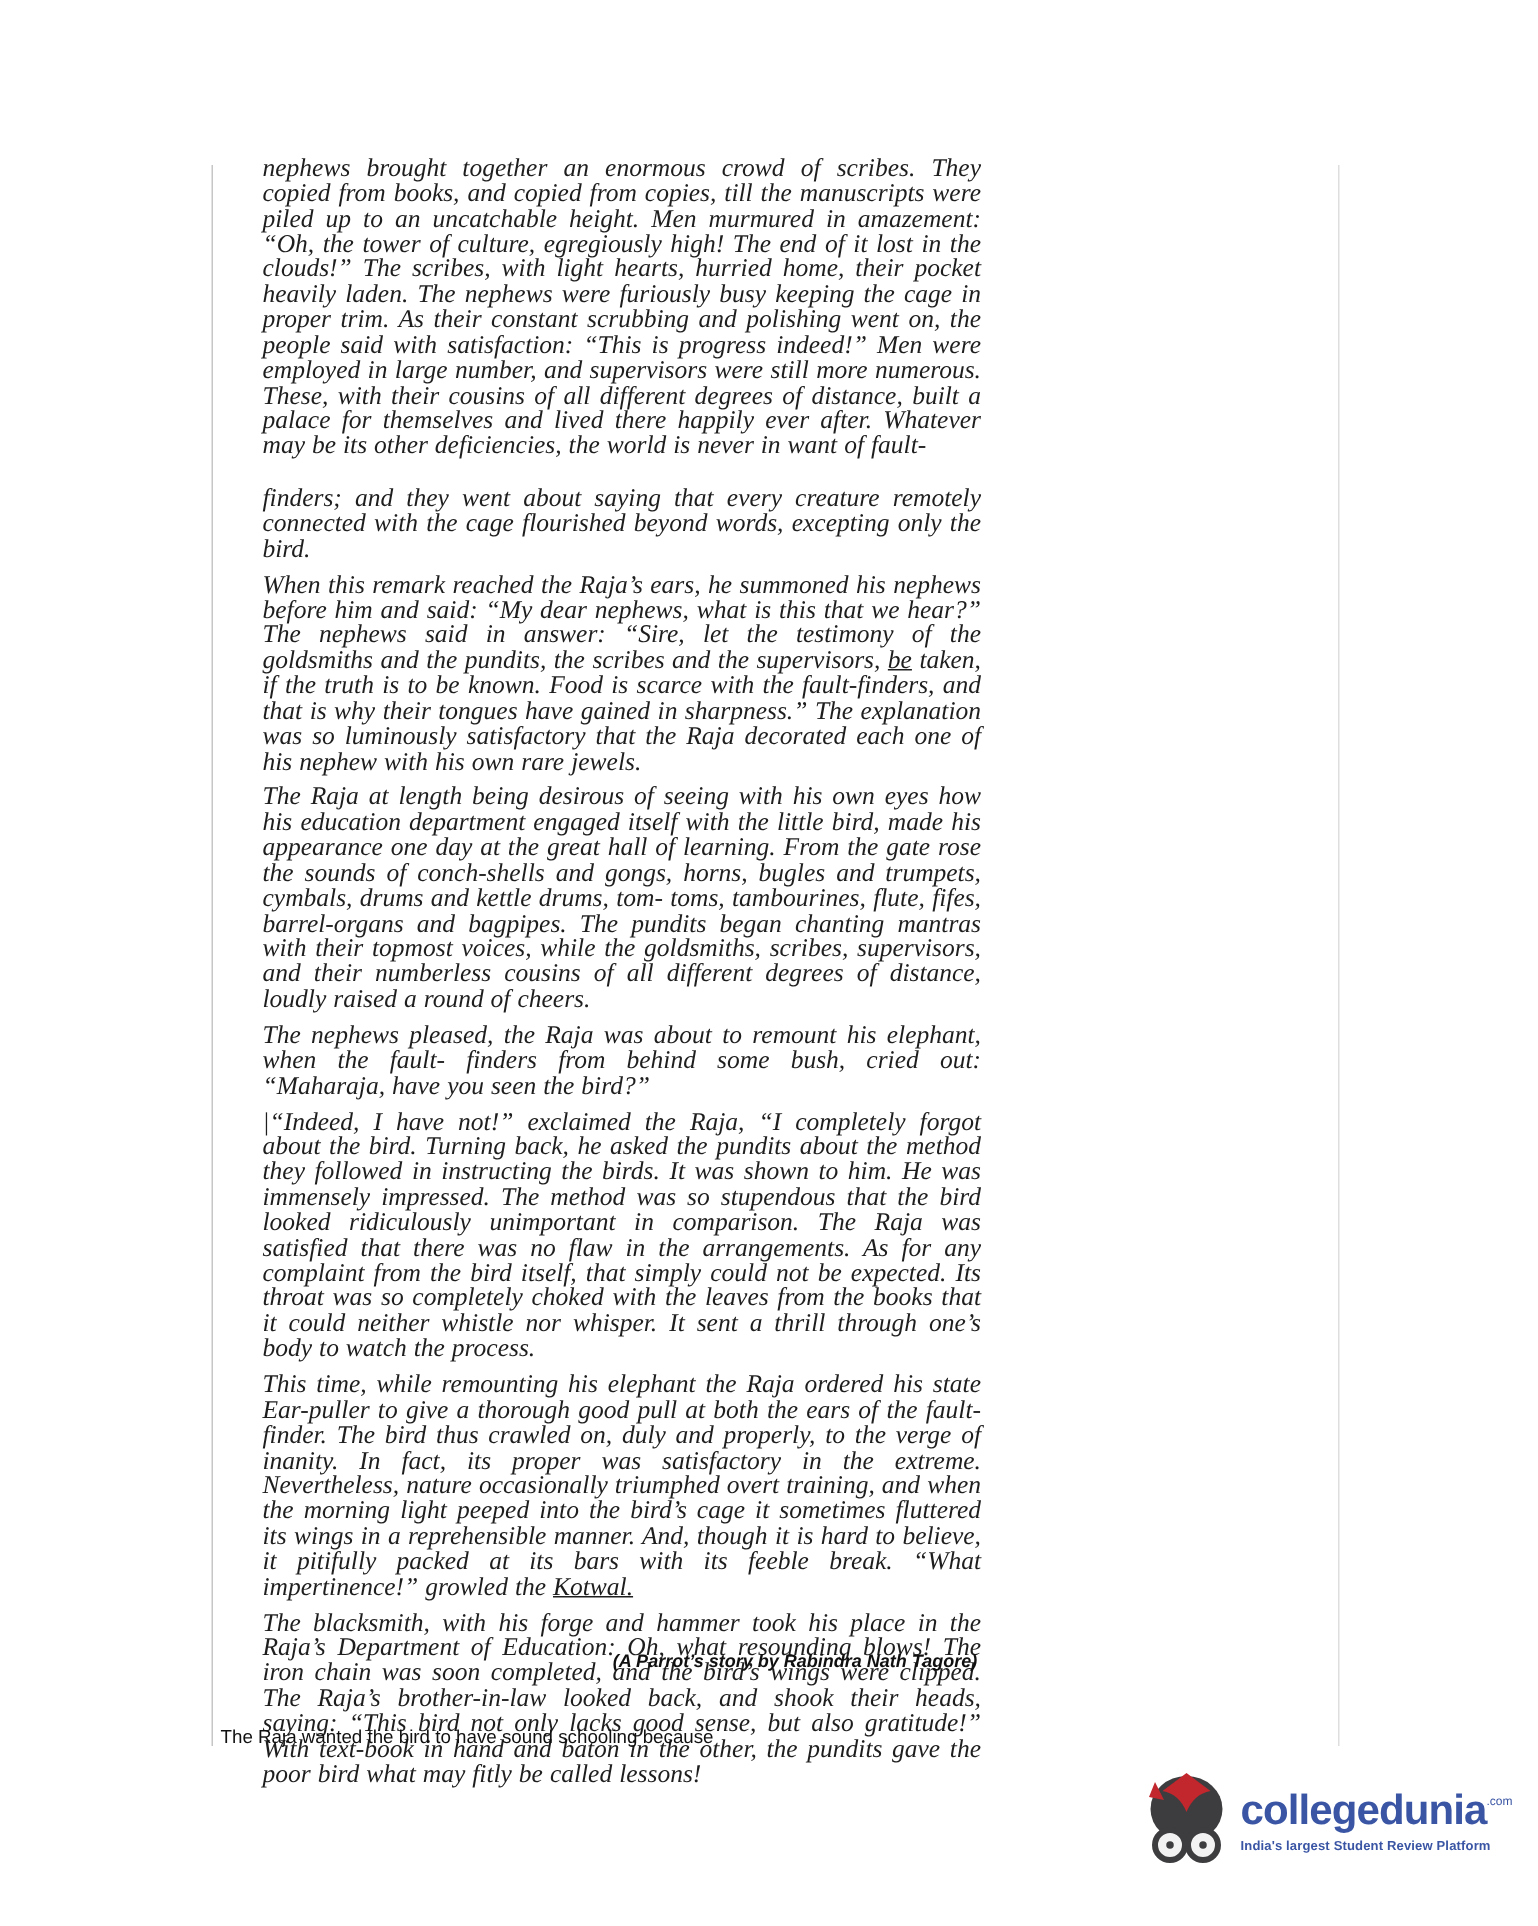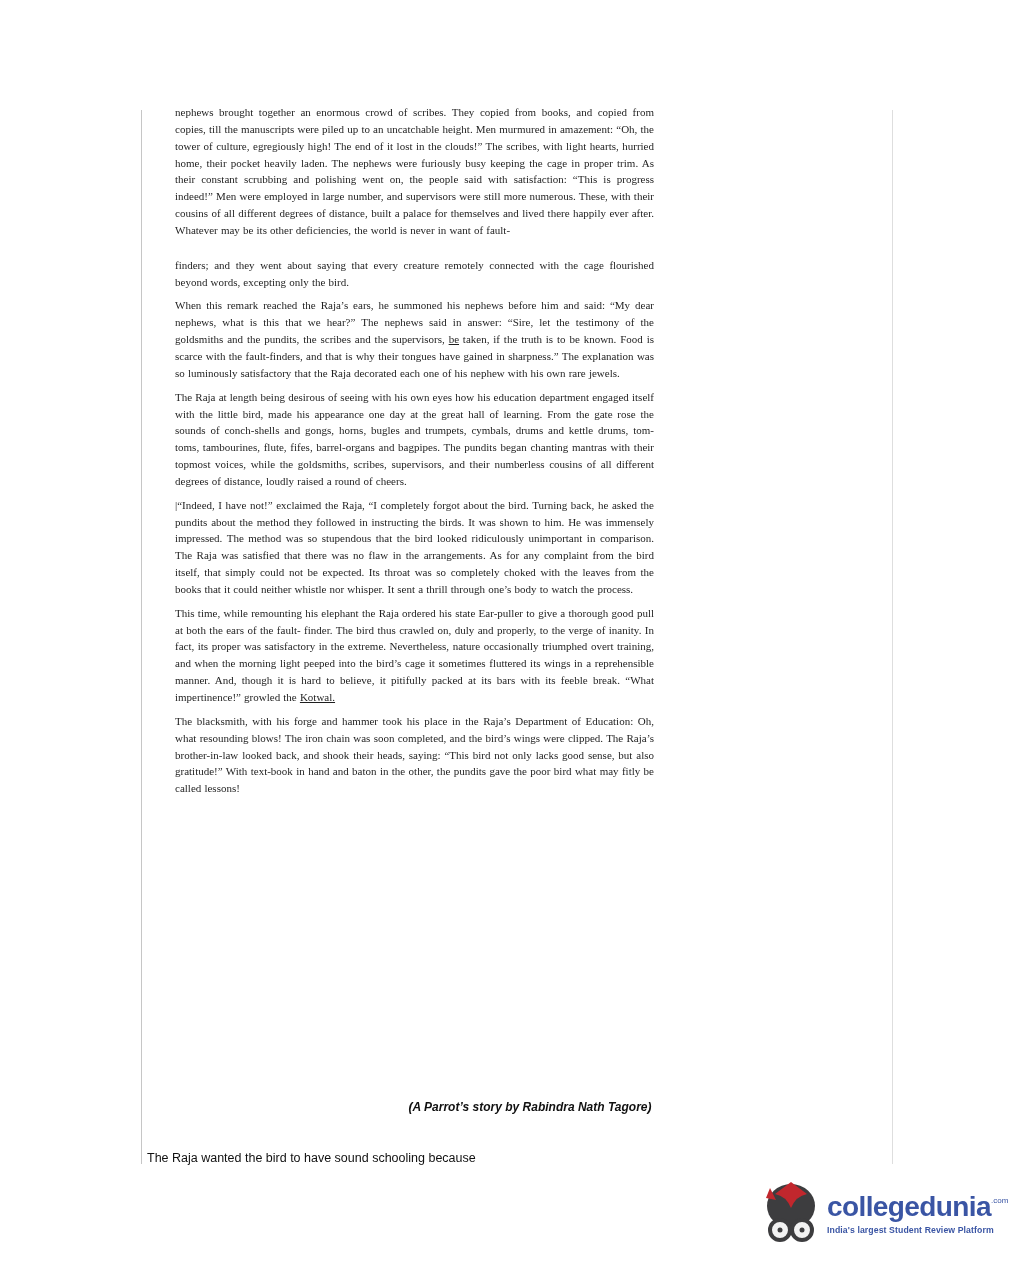--- a/index.html
+++ b/index.html
@@ -7,22 +7,22 @@
   body {
     width:1025px; height:1284px; position:relative; overflow:hidden;
     font-family:"Liberation Serif", serif;
   }
   .rule { position:absolute; top:110px; height:1054px; width:1px; }
   .rule-left  { left:141px; background:#c6c6c6; }
   .rule-right { left:892px; background:#dedede; }
 
   .passage { position:absolute; left:175px; top:104px; width:479px; color:#1e1e1e; }
   .passage p {
-    font-size:11px; line-height:16.85px; text-align:justify;
-    margin-bottom:7px; word-spacing:0.4px;
+    font-size:17px; line-height:16.85px; text-align:justify;
+    margin-bottom:7px; word-spacing:0.4px;font-style:italic;
   }
   .passage p.gap-large  { margin-top:18px; }
   .passage p.gap-medium { }
   .u { text-decoration:underline; }
 
   .attribution {
     position:absolute; left:175px; top:1100px; width:710px; text-align:center;
     font-family:"Liberation Sans", sans-serif; font-weight:bold; font-style:italic;
     font-size:12px; color:#101010;
   }
@@ -54,20 +54,21 @@
 <div class="page">
 
   <div class="rule rule-left"></div>
   <div class="rule rule-right"></div>
 
   <div class="passage">
       <p><span>nephews brought together an enormous crowd of scribes. They copied from books, and copied from copies, till the manuscripts were piled up to an uncatchable height. Men murmured in amazement: “Oh, the tower of culture, egregiously high! The end of it lost in the clouds!” The scribes, with light hearts, hurried home, their pocket heavily laden. The nephews were furiously busy keeping the cage in proper trim. As their constant scrubbing and polishing went on, the people said with satisfaction: “This is progress indeed!” Men were employed in large number, and supervisors were still more numerous. These, with their cousins of all different degrees of distance, built a palace for themselves and lived there happily ever after. Whatever may be its other deficiencies, the world is never in want of fault-</span></p>
       <p class="gap-large"><span>finders; and they went about saying that every creature remotely connected with the cage flourished beyond words, excepting only the bird.</span></p>
       <p><span>When this remark reached the Raja’s ears, he summoned his nephews before him and said: “My dear nephews, what is this that we hear?” The nephews said in answer: “Sire, let the testimony of the goldsmiths and the pundits, the scribes and the supervisors, </span><span class="u">be</span><span> taken, if the truth is to be known. Food is scarce with the fault-finders, and that is why their tongues have gained in sharpness.” The explanation was so luminously satisfactory that the Raja decorated each one of his nephew with his own rare jewels.</span></p>
       <p><span>The Raja at length being desirous of seeing with his own eyes how his education department engaged itself with the little bird, made his appearance one day at the great hall of learning. From the gate rose the sounds of conch-shells and gongs, horns, bugles and trumpets, cymbals, drums and kettle drums, tom- toms, tambourines, flute, fifes, barrel-organs and bagpipes. The pundits began chanting mantras with their topmost voices, while the goldsmiths, scribes, supervisors, and their numberless cousins of all different degrees of distance, loudly raised a round of cheers.</span></p>
+      <p><span>The nephews pleased, the Raja was about to remount his elephant, when the fault- finders from behind some bush, cried out: “Maharaja, have you seen the bird?”</span></p>
       <p class="gap-medium"><span>|“Indeed, I have not!” exclaimed the Raja, “I completely forgot about the bird. Turning back, he asked the pundits about the method they followed in instructing the birds. It was shown to him. He was immensely impressed. The method was so stupendous that the bird looked ridiculously unimportant in comparison. The Raja was satisfied that there was no flaw in the arrangements. As for any complaint from the bird itself, that simply could not be expected. Its throat was so completely choked with the leaves from the books that it could neither whistle nor whisper. It sent a thrill through one’s body to watch the process.</span></p>
       <p><span>This time, while remounting his elephant the Raja ordered his state Ear-puller to give a thorough good pull at both the ears of the fault- finder. The bird thus crawled on, duly and properly, to the verge of inanity. In fact, its proper was satisfactory in the extreme. Nevertheless, nature occasionally triumphed overt training, and when the morning light peeped into the bird’s cage it sometimes fluttered its wings in a reprehensible manner. And, though it is hard to believe, it pitifully packed at its bars with its feeble break. “What impertinence!” growled the </span><span class="u">Kotwal.</span></p>
       <p><span>The blacksmith, with his forge and hammer took his place in the Raja’s Department of Education: Oh, what resounding blows! The iron chain was soon completed, and the bird’s wings were clipped. The Raja’s brother-in-law looked back, and shook their heads, saying: “This bird not only lacks good sense, but also gratitude!” With text-book in hand and baton in the other, the pundits gave the poor bird what may fitly be called lessons!</span></p>
     </div>
 
   <div class="attribution">(A Parrot’s story by Rabindra Nath Tagore)</div>
 
   <div class="question">The Raja wanted the bird to have sound schooling because</div>
 
   <div class="branding">

